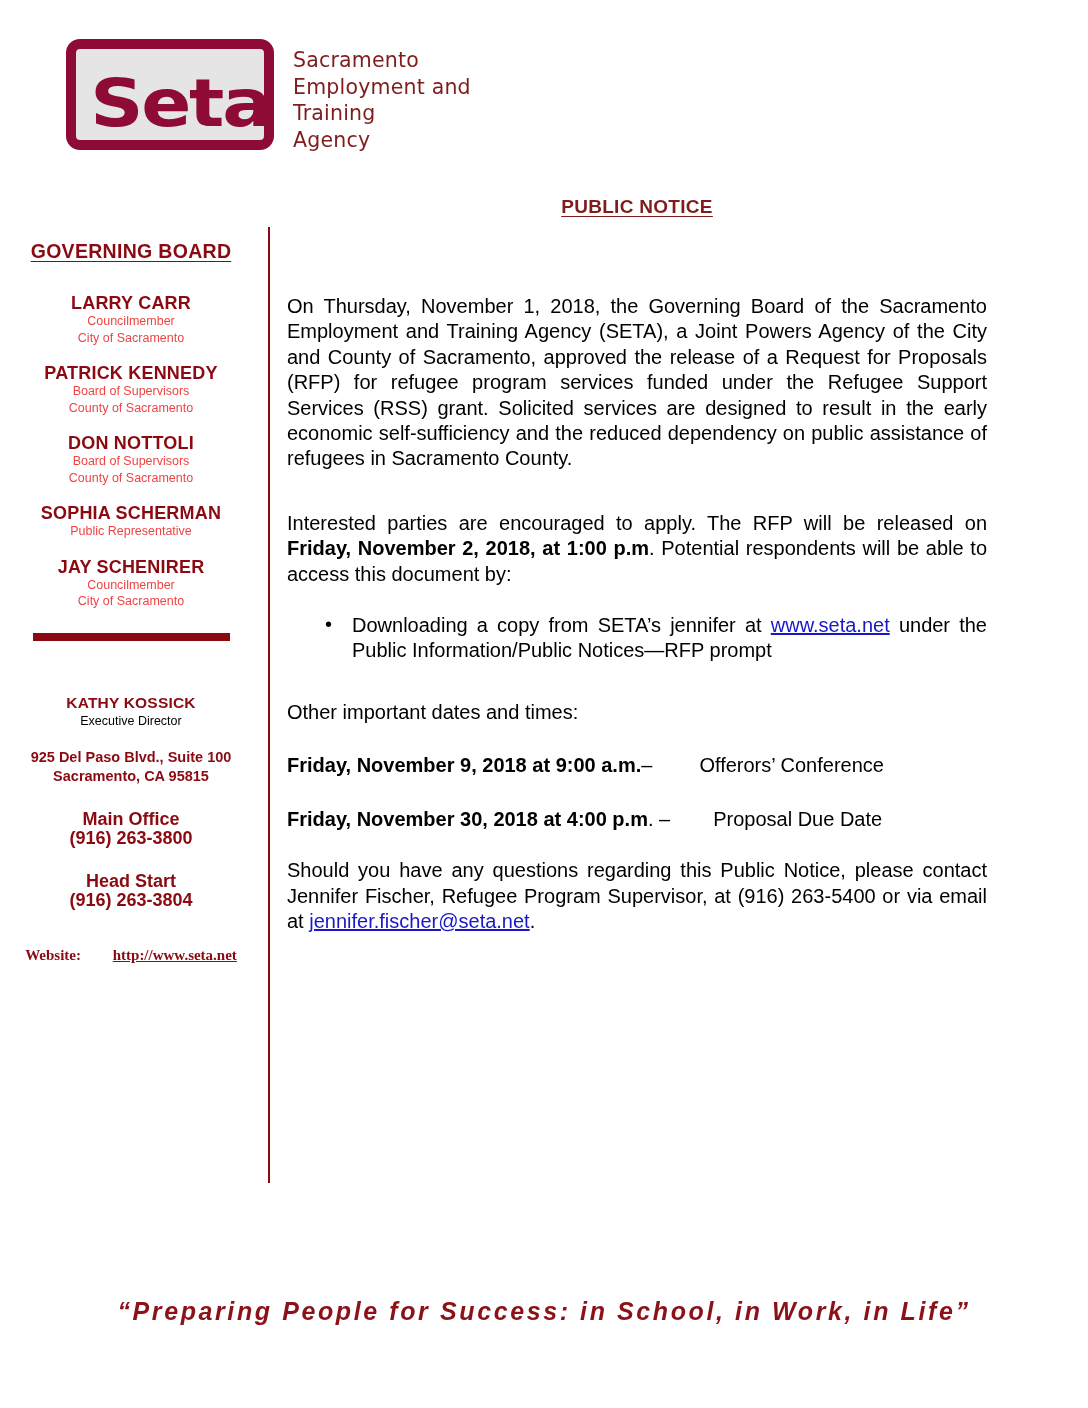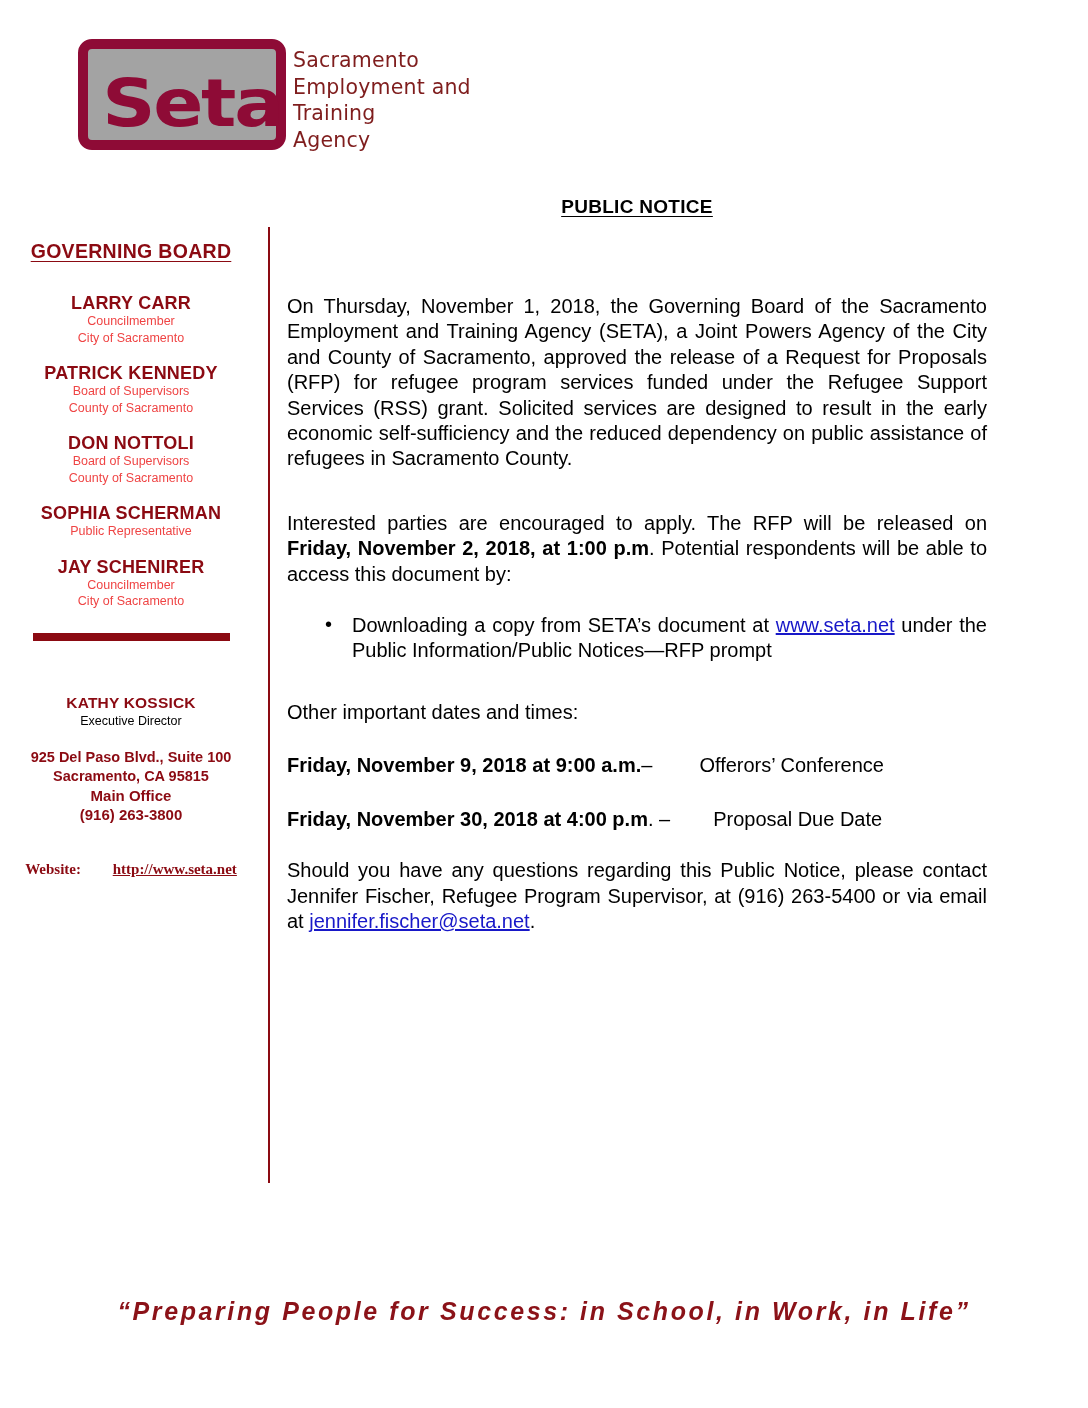--- a/index.html
+++ b/index.html
@@ -24,28 +24,28 @@
   
   .logo-area {
     position: absolute;
     left: 66px;
     top: 36px;
     width: 420px;
     height: 120px;
   }
   .logo-box {
     position: absolute;
-    left: 12px;
+    left: 0;
     top: 3px;
     width: 208px;
     height: 111px;
     border: 10px solid #8E0B36;
     border-radius: 14px;
     box-sizing: border-box;
-    background: #a3a3a3;
+    background: #e5e5e5;
   }
   .logo-word {
     position: absolute;
     left: 14px;
     top: 16px;
     width: 180px;
     height: 78px;
     font-family: "DejaVu Sans", sans-serif;
     font-weight: 700;
     font-size: 66px;
@@ -126,21 +126,22 @@
     line-height: 17px;
   }
   .addr-block {
     margin-top: 18px;
     font-size: 14.5px;
     font-weight: bold;
     color: #8B0A12;
     line-height: 19px;
   }
   .phone-block {
-    font-size: 15px;
+    margin-top: 24px;
+    font-size: 18px;
     font-weight: bold;
     color: #8B0A12;
     line-height: 19px;
     text-align: center;
   }
   .website-line {
     margin-top: 35px;
     font-family: "Liberation Serif", serif;
     font-size: 15px;
     font-weight: bold;
@@ -168,21 +169,21 @@
   .content {
     position: absolute;
     left: 287px;
     top: 196px;
     width: 700px;
   }
   .notice-title {
     text-align: center;
     font-size: 19px;
     font-weight: bold;
-    color: #000000;
+    color: #7f1d1d;
     text-decoration: underline;
     text-underline-offset: 3px;
     letter-spacing: 0.3px;
     margin: 0;
   }
   .body-p {
     font-size: 20px;
     line-height: 25.4px;
     color: #000;
     text-align: justify;
@@ -313,20 +314,24 @@
     <div class="addr-block">
       <div>925 Del Paso Blvd., Suite 100</div>
       <div>Sacramento, CA 95815</div>
     </div>
 
     <div class="phone-block">
       <div>Main Office</div>
       <div>(916) 263-3800</div>
     </div>
 
+    <div class="phone-block">
+      <div>Head Start</div>
+      <div>(916) 263-3804</div>
+    </div>
 
     <div class="website-line">
       <span>Website:</span>
       <a href="#">http://www.seta.net</a>
     </div>
 
   </div>
 
   <div class="vrule"></div>
 
@@ -335,21 +340,21 @@
     <div class="notice-title">PUBLIC NOTICE</div>
 
     <p class="body-p p-intro">On Thursday, November 1, 2018, the Governing Board of the Sacramento Employment and Training Agency (SETA), a Joint Powers Agency of the City and County of Sacramento, approved the release of a Request for Proposals (RFP) for refugee program services funded under the Refugee Support Services (RSS) grant.  Solicited services are designed to result in the early economic self-sufficiency and the reduced dependency on public assistance of refugees in Sacramento County.</p>
 
     <p class="body-p p-interested">
       <span>Interested parties are encouraged to apply.  The RFP will be released on </span><strong>Friday, November 2, 2018, at 1:00 p.m</strong><span>.  Potential respondents will be able to access this document by:</span>
     </p>
 
     <ul class="bullets">
       <li>
-        <span>Downloading a copy from SETA’s document at </span><a class="weblink" href="#">www.seta.net</a><span> under the Public Information/Public Notices—RFP prompt</span>
+        <span>Downloading a copy from SETA’s jennifer at </span><a class="weblink" href="#">www.seta.net</a><span> under the Public Information/Public Notices—RFP prompt</span>
       </li>
     </ul>
 
     <p class="body-p p-other">Other important dates and times:</p>
 
     <div class="date-row row-1">
       <span class="dt">Friday, November 9, 2018 at 9:00 a.m.</span><span class="dash">–</span><span class="label">Offerors’ Conference</span>
     </div>
 
     <div class="date-row row-2">

